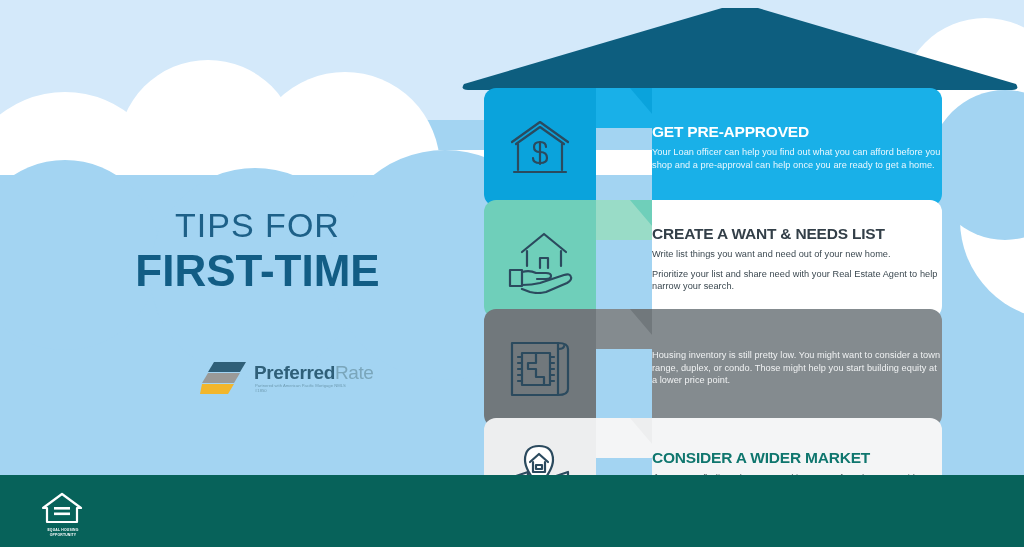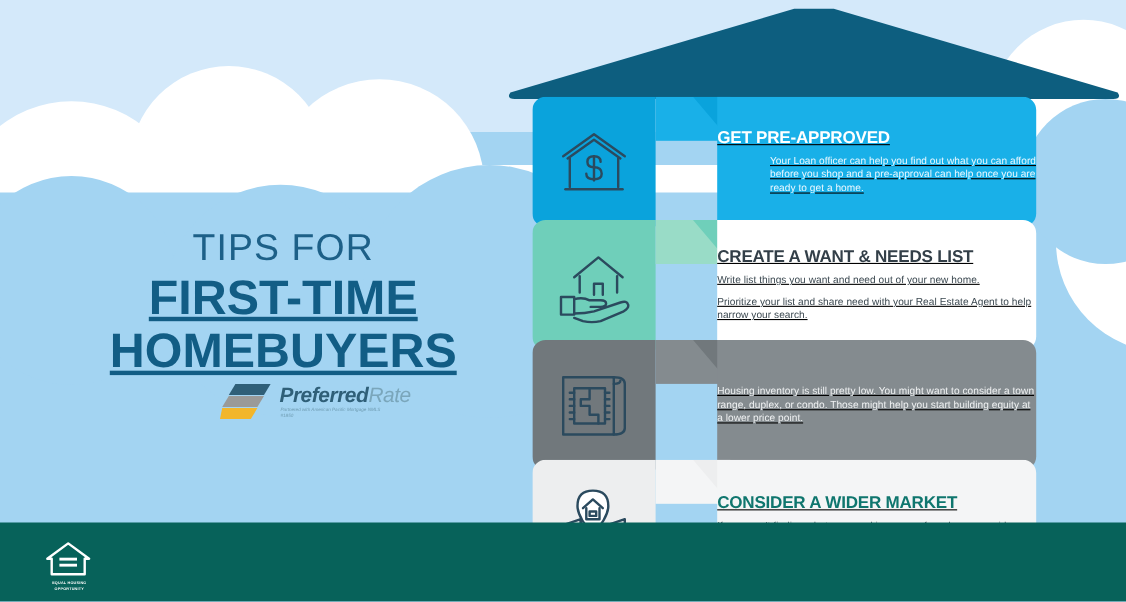--- a/index.html
+++ b/index.html
@@ -38,54 +38,54 @@
   .green-band{position:absolute;left:0;bottom:0;width:1024px;height:72px;background:#07625a;}
 
   
   .eh-logo{position:absolute;left:40px;bottom:14px;width:44px;height:44px;}
   .eh-caption{position:absolute;left:34px;bottom:10px;width:58px;text-align:center;
     font-size:3.4px;letter-spacing:.2px;color:#ffffff;line-height:4.4px;font-weight:bold;}
 
   
   .headline{position:absolute;left:60px;top:205px;width:395px;text-align:center;}
   .h-tips{font-size:34px;letter-spacing:1px;color:#1d6088;font-weight:400;line-height:40px;}
-  .h-big{font-size:44px;letter-spacing:0px;color:#125d85;font-weight:800;line-height:47px;margin-top:2px;text-decoration:underline;}
-
-  
-  .pr-logo{position:absolute;left:200px;top:346px;width:150px;height:40px;font-style:italic;}
+  .h-big{font-size:44px;letter-spacing:0px;color:#125d85;font-weight:800;line-height:47px;margin-top:2px;}
+
+  
+  .pr-logo{position:absolute;left:200px;top:359px;width:150px;height:40px;}
   .pr-mark{position:absolute;left:0;top:2px;width:52px;height:34px;}
   .pr-word{position:absolute;left:54px;top:4px;font-size:19px;line-height:20px;
     color:#3d6e84;letter-spacing:-.4px;white-space:nowrap;}
   .pr-word b{font-weight:700;color:#2f5f78;}
   .pr-word span.light{font-weight:400;color:#7aa6bb;}
   .pr-tag{position:absolute;left:55px;top:24px;font-size:4.2px;line-height:5.4px;
     color:#6f9cb2;width:96px;}
 
   
   .roof{position:absolute;left:460px;top:6px;width:560px;height:84px;}
 
   
   .stack{position:absolute;left:484px;top:88px;width:458px;height:430px;}
   .card{position:absolute;left:0;width:458px;height:118px;border-radius:12px;overflow:hidden;}
   .card .icon-pane{position:absolute;left:0;top:0;width:112px;height:118px;}
   .card .notch{position:absolute;left:112px;top:0;width:68px;height:40px;}
   .card .txt{position:absolute;left:168px;top:0;width:290px;height:118px;
-    display:flex;flex-direction:column;justify-content:center;padding-right:10px;text-decoration:underline;}
+    display:flex;flex-direction:column;justify-content:center;padding-right:10px;}
   .card h3{margin:0 0 5px 0;font-size:15.5px;font-weight:800;letter-spacing:-0.2px;line-height:18px;}
   .card p{margin:0;font-size:9.2px;line-height:12.6px;letter-spacing:.05px;}
   .card p + p{margin-top:7px;}
   .icon-svg{position:absolute;left:22px;top:26px;width:68px;height:68px;}
 
   
   #card1{top:0;}
   #card1 .icon-pane{background:#0aa3dc;}
   #card1 .txt{background:#19b0e8;}
   #card1 .notch{background:#19b0e8;}
   #card1 h3{color:#ffffff;}
-  #card1 p{color:#eaf8ff;padding-left:48px;}
+  #card1 p{color:#eaf8ff;}
   
   #card2{top:112px;}
   #card2 .icon-pane{background:#6fcfba;}
   #card2 .txt{background:#ffffff;}
   #card2 .notch{background:#99dcc7;}
   #card2 h3{color:#333f48;}
   #card2 p{color:#3b4850;}
   
   #card3{top:221px;}
   #card3 .icon-pane{background:#71787c;}
@@ -122,21 +122,20 @@
   <div class="cloud rc2"></div>
   <div class="rcm1"></div>
 
   <svg class="roof" viewBox="0 0 560 84">
     <path d="M 262 2 L 298 2 L 556 78 Q 560 84 552 84 L 8 84 Q 0 84 4 78 Z" fill="#0d5e7f"></path>
   </svg>
 
   <div class="headline">
     <div class="h-tips">TIPS FOR</div>
     <div class="h-big">FIRST-TIME</div>
-    <div class="h-big">HOMEBUYERS</div>
   </div>
 
   <div class="pr-logo">
     <svg class="pr-mark" viewBox="0 0 52 34">
       <path d="M14 1 L46 1 L40 11 L8 11 Z" fill="#2f5f78"></path>
       <path d="M8 12 L40 12 L34 22 L2 22 Z" fill="#9a9a98"></path>
       <path d="M2 23 L34 23 L28 33 L0 33 Z" fill="#f2b62c"></path>
       <path d="M14 1 L46 1 L28 33 L0 33 Z" fill="#4b7d93" opacity="0.0"></path>
     </svg>
     <div class="pr-word"><b>Preferred</b><span class="light">Rate</span></div>

